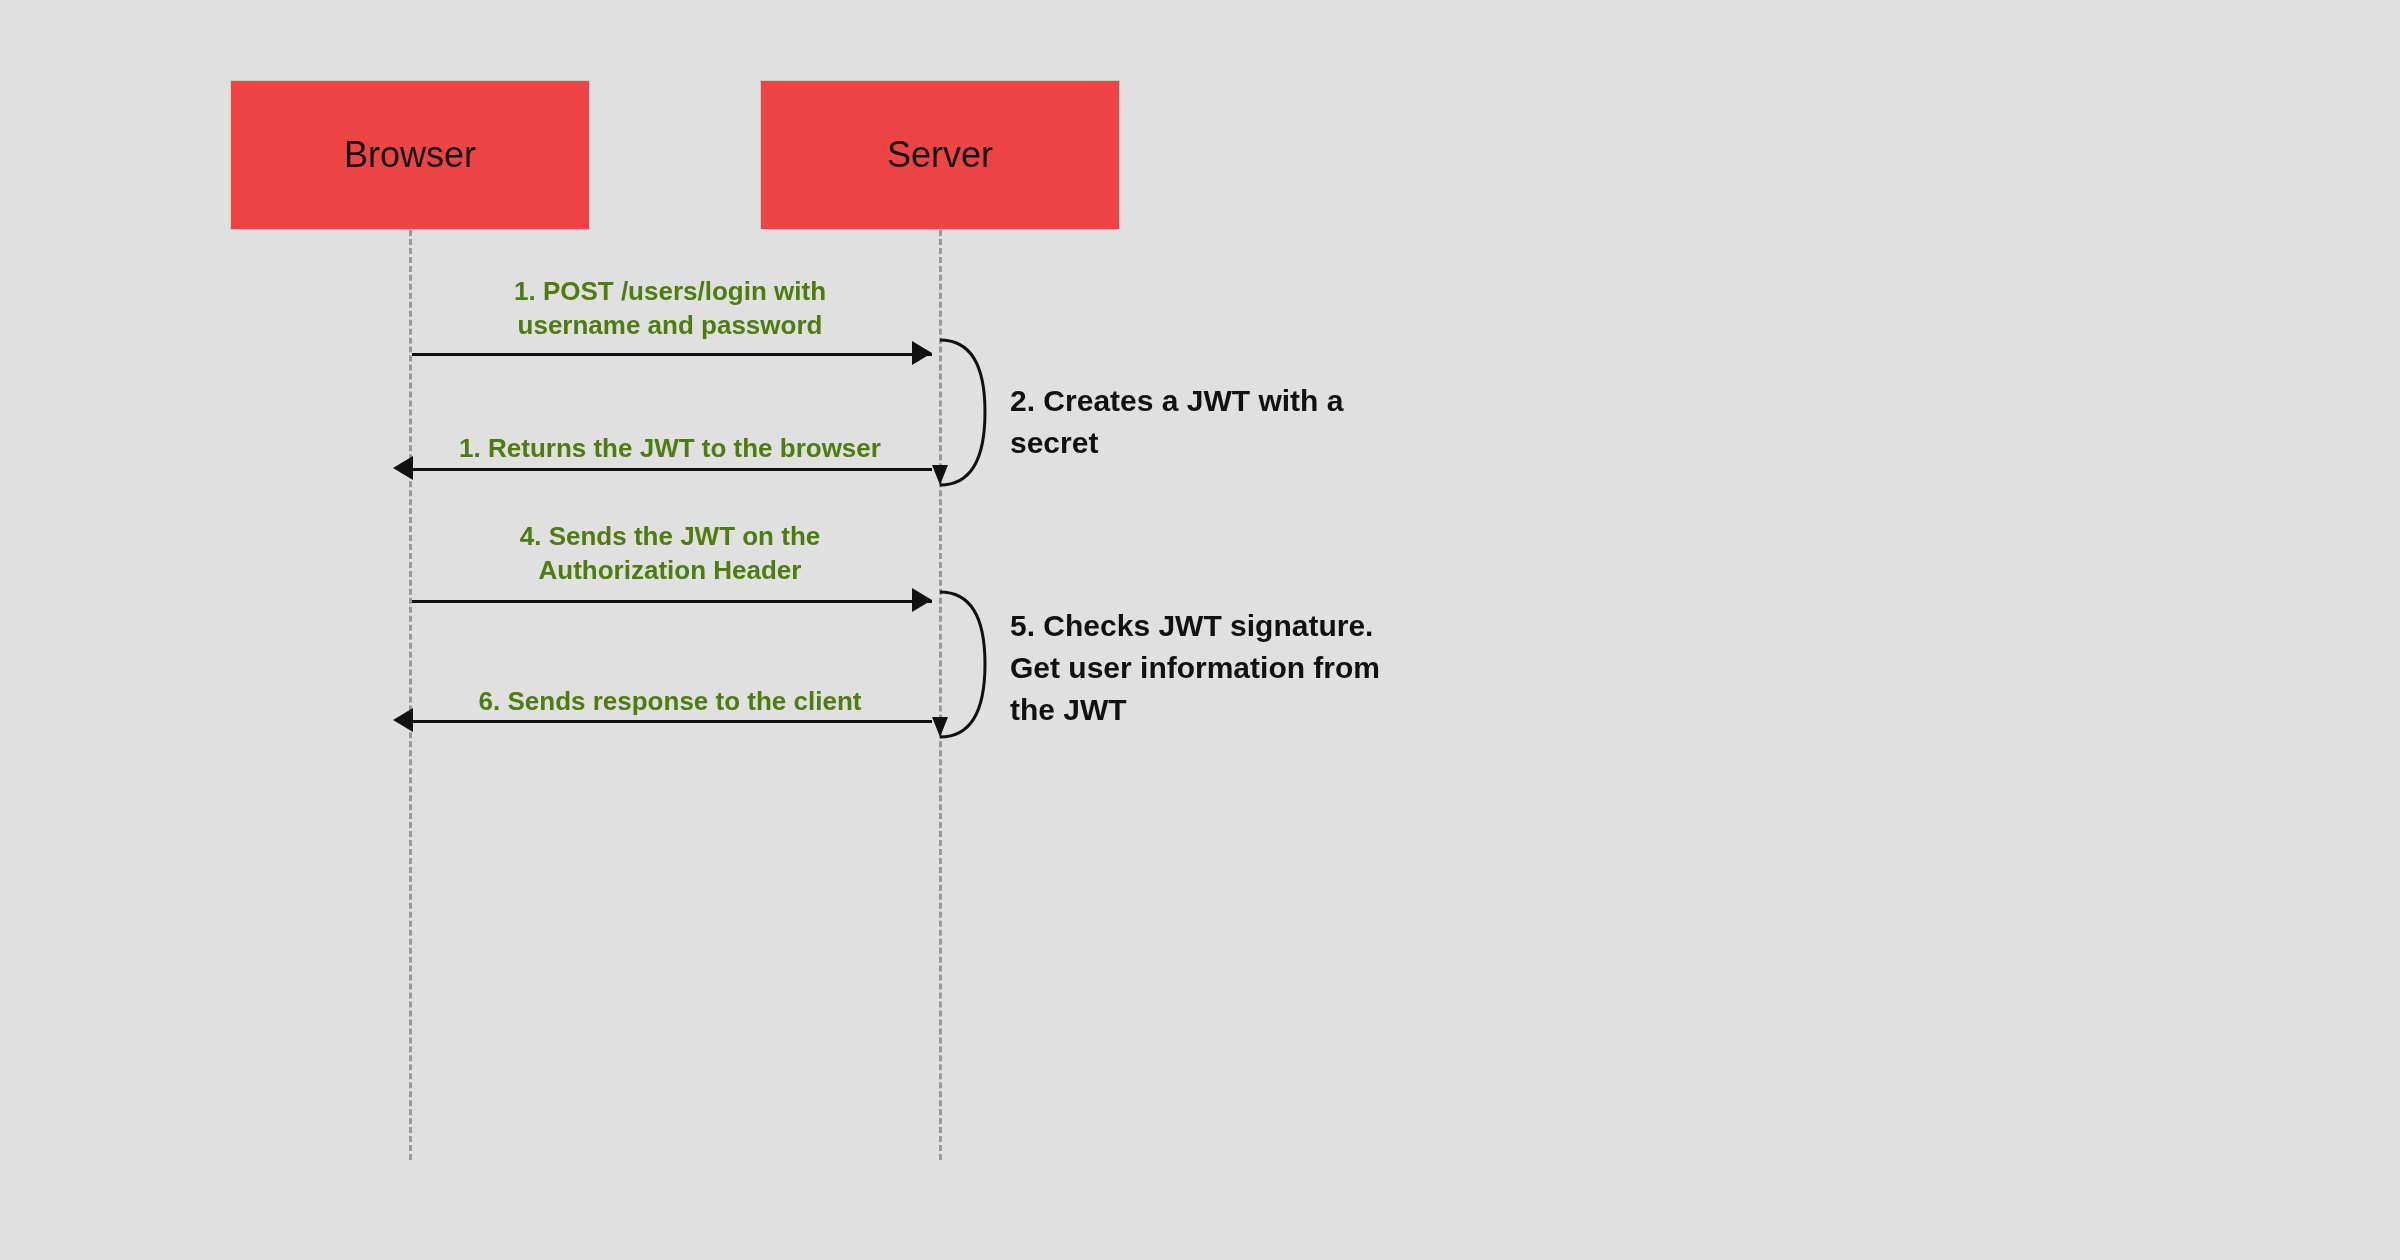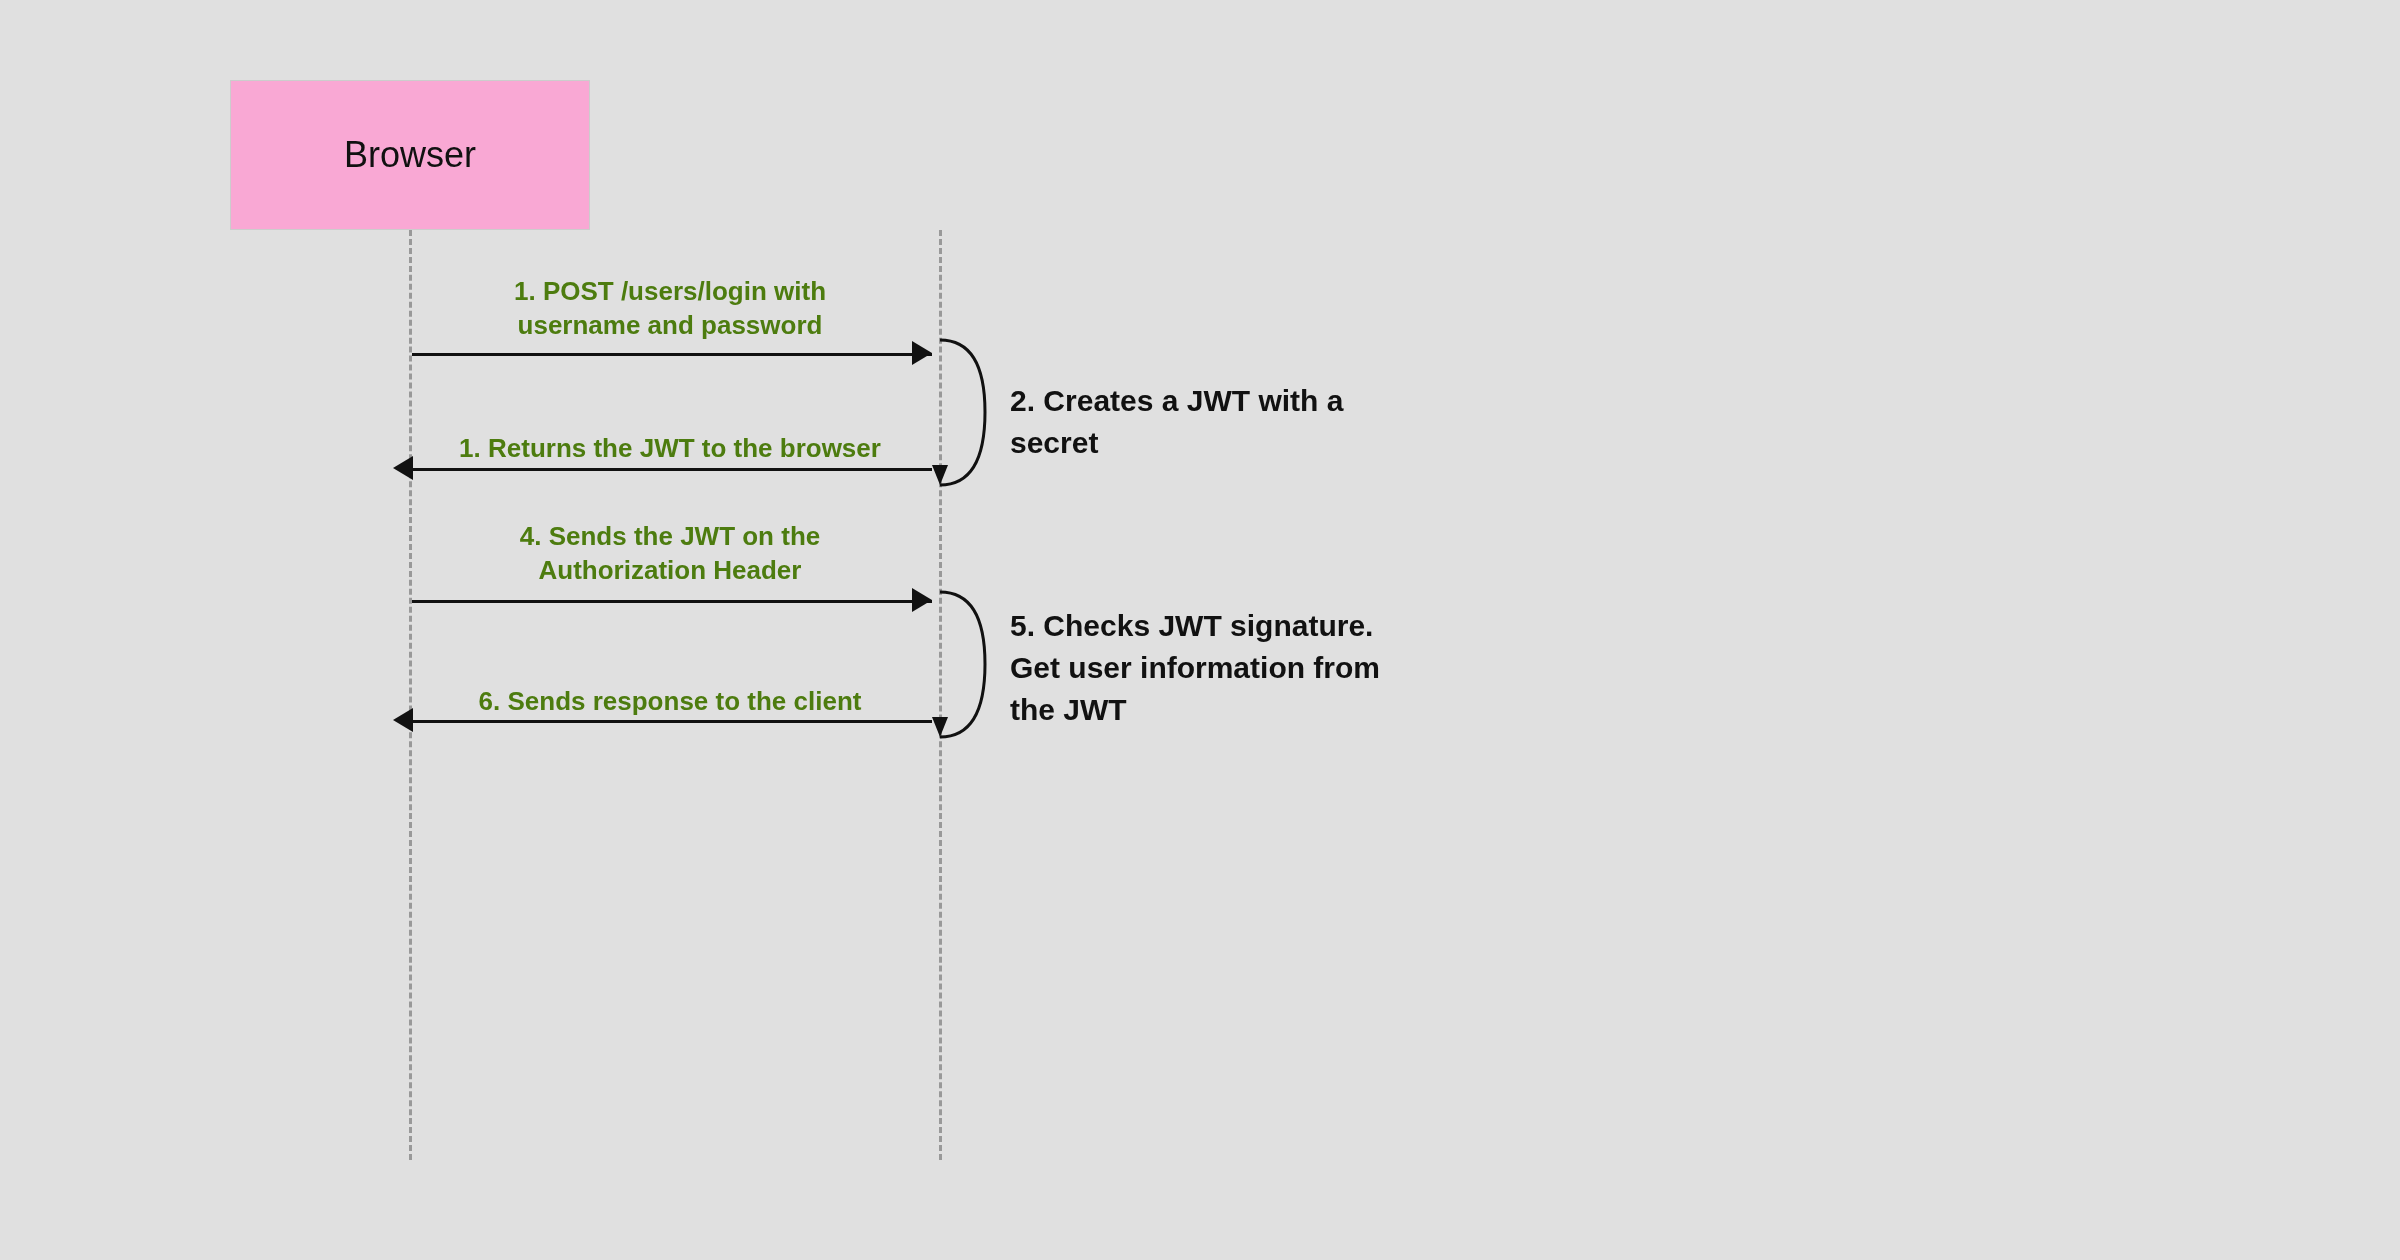--- a/index.html
+++ b/index.html
@@ -16,21 +16,21 @@
     .diagram-container {
       position: absolute;
       top: 0; left: 0;
       width: 2400px;
       height: 1260px;
     }
 
     
     .actor-box {
       position: absolute;
-      background: #f9a8d4;
+      background: #ef4444;
       border: 1px solid #ccc;
       display: flex;
       align-items: center;
       justify-content: center;
     }
 
     .actor-label {
       font-size: 36px;
       font-weight: 400;
       color: #111;
@@ -101,20 +101,23 @@
   </style>
 </head>
 <body>
 
 <div class="diagram-container">
 
   <div class="actor-box" style="left: 230px; top: 80px; width: 360px; height: 150px;">
     <span class="actor-label">Browser</span>
   </div>
 
+  <div class="actor-box" style="left: 760px; top: 80px; width: 360px; height: 150px;">
+    <span class="actor-label">Server</span>
+  </div>
 
   <div class="lifeline" style="left: 409px; top: 230px; bottom: 100px;"></div>
 
   <div class="lifeline" style="left: 939px; top: 230px; bottom: 100px;"></div>
 
   <div class="arrow-label" style="top: 275px; left: 420px; width: 500px; text-align: center;">
     <span>1. POST /users/login with<br>username and password</span>
   </div>
 
   <div class="arrow-line" style="top: 353px; left: 412px; width: 520px;"></div>

